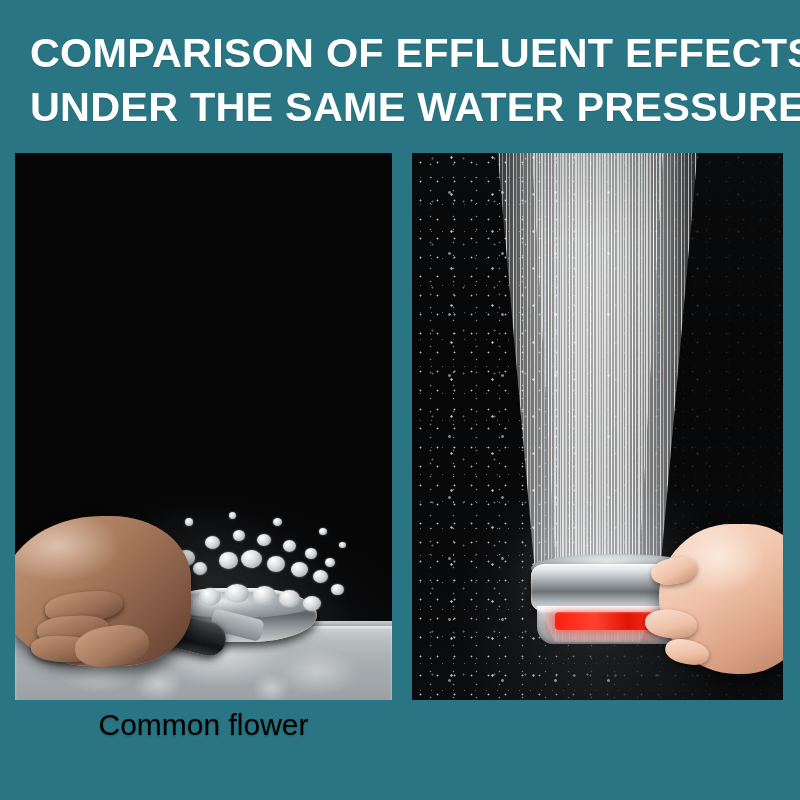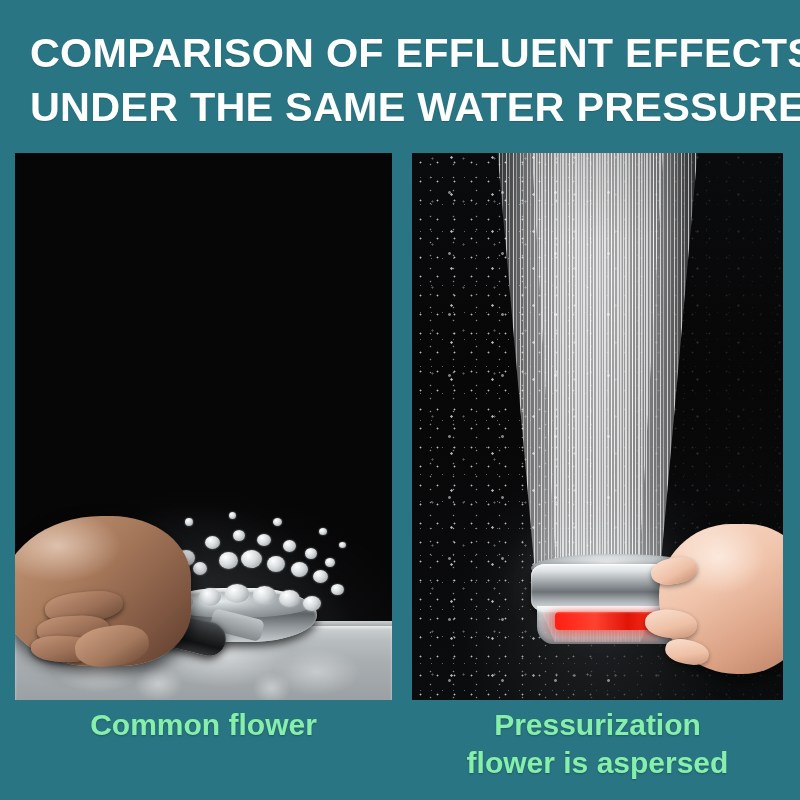--- a/index.html
+++ b/index.html
@@ -258,22 +258,22 @@
   }
   .rp-fingertip{
     position:absolute;border-radius:46%;
     background:linear-gradient(160deg,#fbe2d2 0%, #eec0a6 58%, #c68f72 100%);
     box-shadow:0 2px 5px rgba(0,0,0,.4);
   }
 
   
   .captions{position:absolute;left:0;top:706px;width:800px;height:94px;}
   .caption{
-    position:absolute;top:0;text-align:center;color:#86efac;
-    font-size:30px;line-height:38px;font-weight:700;
+    position:absolute;top:0;text-align:center;color:#000000;
+    font-size:30px;line-height:38px;font-weight:400;
     text-shadow:0 1px 2px rgba(0,0,0,.25);
   }
   .caption-left{left:15px;width:377px;}
   .caption-right{left:412px;width:371px;}
   .caption .ln{display:block;white-space:nowrap;}
 </style>
 </head>
 <body>
 
 <div class="poster">
@@ -367,19 +367,15 @@
         <span class="rp-fingertip" style="left:-14px;top:86px;width:52px;height:28px;transform:rotate(6deg);"></span>
         <span class="rp-fingertip" style="left:6px;top:116px;width:44px;height:24px;transform:rotate(12deg);"></span>
       </div>
     </div>
   </div>
 
   <div class="captions">
     <div class="caption caption-left">
       <span class="ln">Common flower</span>
     </div>
-    <div class="caption caption-right">
-      <span class="ln">Pressurization</span>
-      <span class="ln">flower is aspersed</span>
-    </div>
   </div>
 
 </div>
 
 </body></html>

